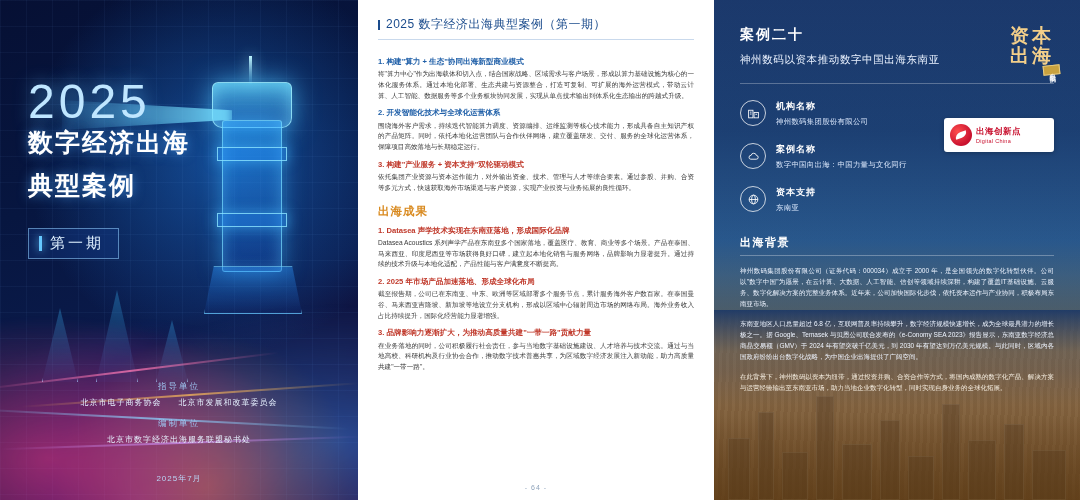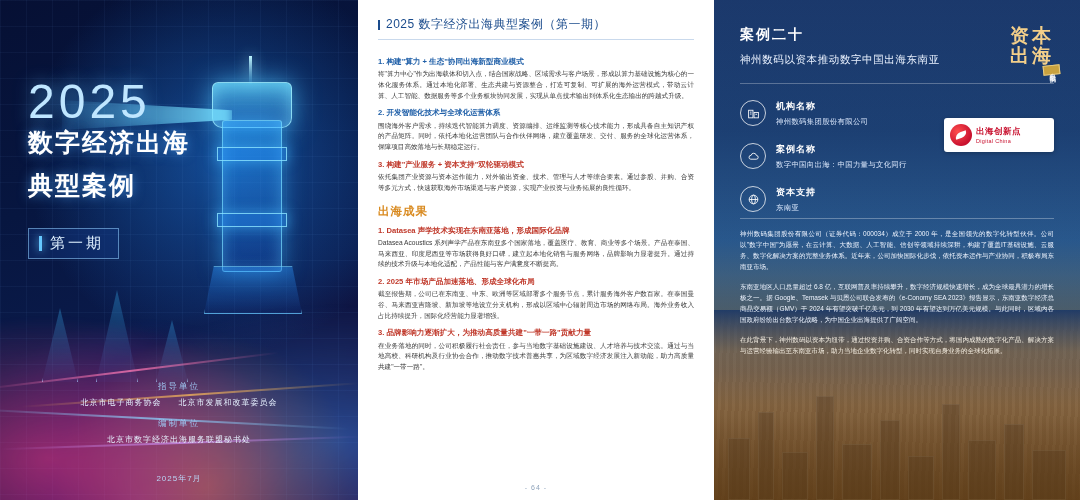--- a/index.html
+++ b/index.html
@@ -614,20 +614,21 @@
               <ellipse cx="12" cy="12" rx="3.6" ry="8"></ellipse>
             <line x1="4" y1="12" x2="20" y2="12"></line>
           </svg>
         </div>
         <div class="info-text">
           <div class="k">资本支持</div>
           <div class="v">东南亚</div>
         </div>
       </div>
 
+      <div class="case-sec-title">出海背景</div>
       <div class="case-sec-underline"></div>
 
       <p class="case-para">神州数码集团股份有限公司（证券代码：000034）成立于 2000 年，是全国领先的数字化转型伙伴。公司以"数字中国"为愿景，在云计算、大数据、人工智能、信创等领域持续深耕，构建了覆盖IT基础设施、云服务、数字化解决方案的完整业务体系。近年来，公司加快国际化步伐，依托资本运作与产业协同，积极布局东南亚市场。</p>
       <p class="case-para">东南亚地区人口总量超过 6.8 亿，互联网普及率持续攀升，数字经济规模快速增长，成为全球最具潜力的增长极之一。据 Google、Temasek 与贝恩公司联合发布的《e-Conomy SEA 2023》报告显示，东南亚数字经济总商品交易额（GMV）于 2024 年有望突破千亿美元，到 2030 年有望达到万亿美元规模。与此同时，区域内各国政府纷纷出台数字化战略，为中国企业出海提供了广阔空间。</p>
       <p class="case-para dim">在此背景下，神州数码以资本为纽带，通过投资并购、合资合作等方式，将国内成熟的数字化产品、解决方案与运营经验输出至东南亚市场，助力当地企业数字化转型，同时实现自身业务的全球化拓展。</p>
     </div>
 
     <div class="logo-badge">
       <div class="logo-mark"></div>
       <div class="logo-txt">

